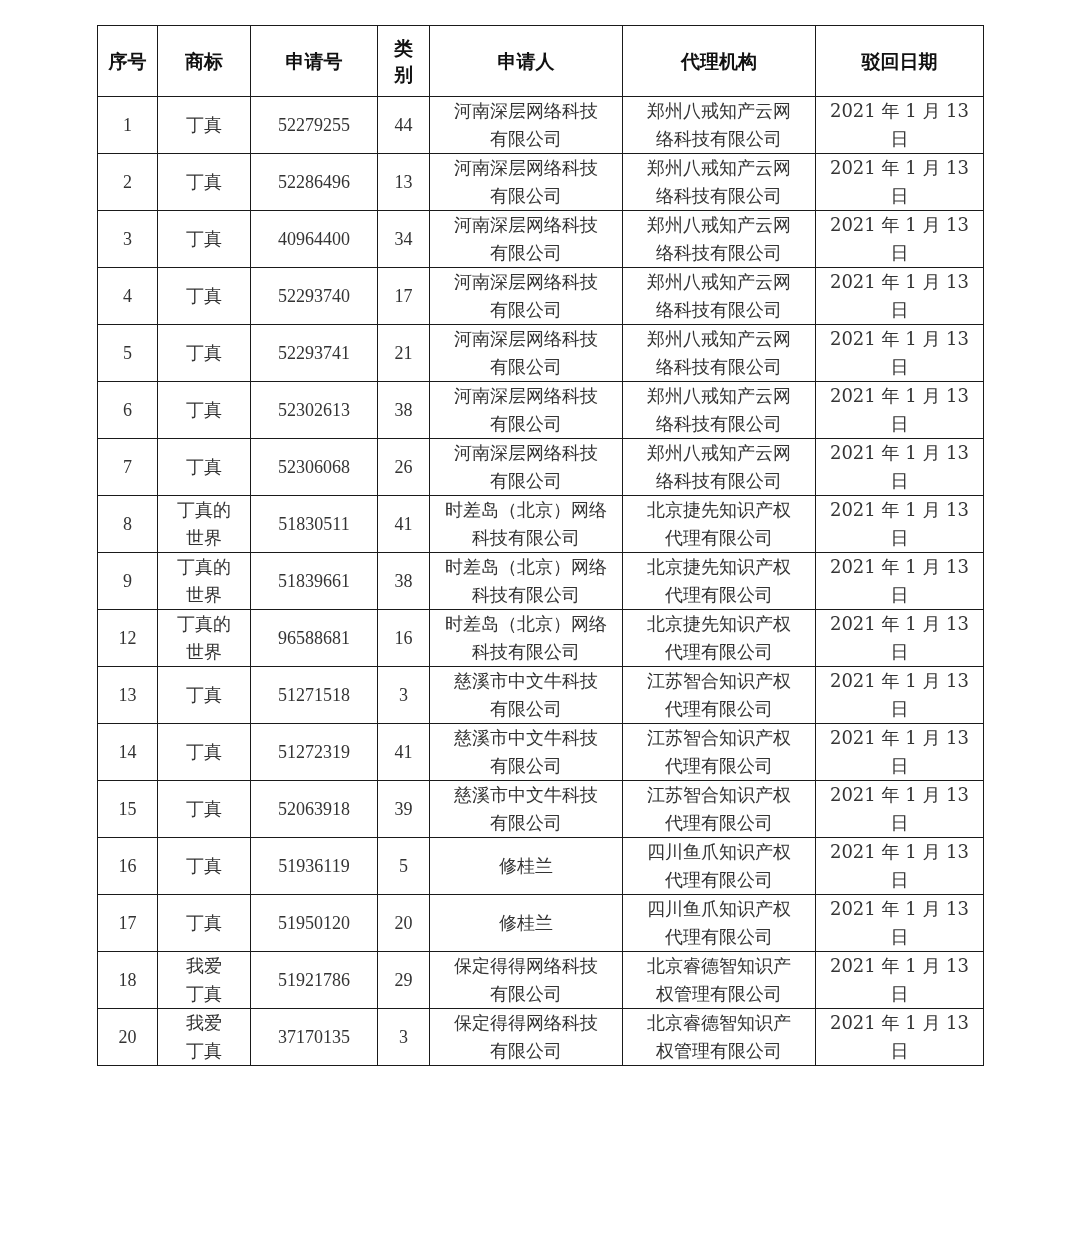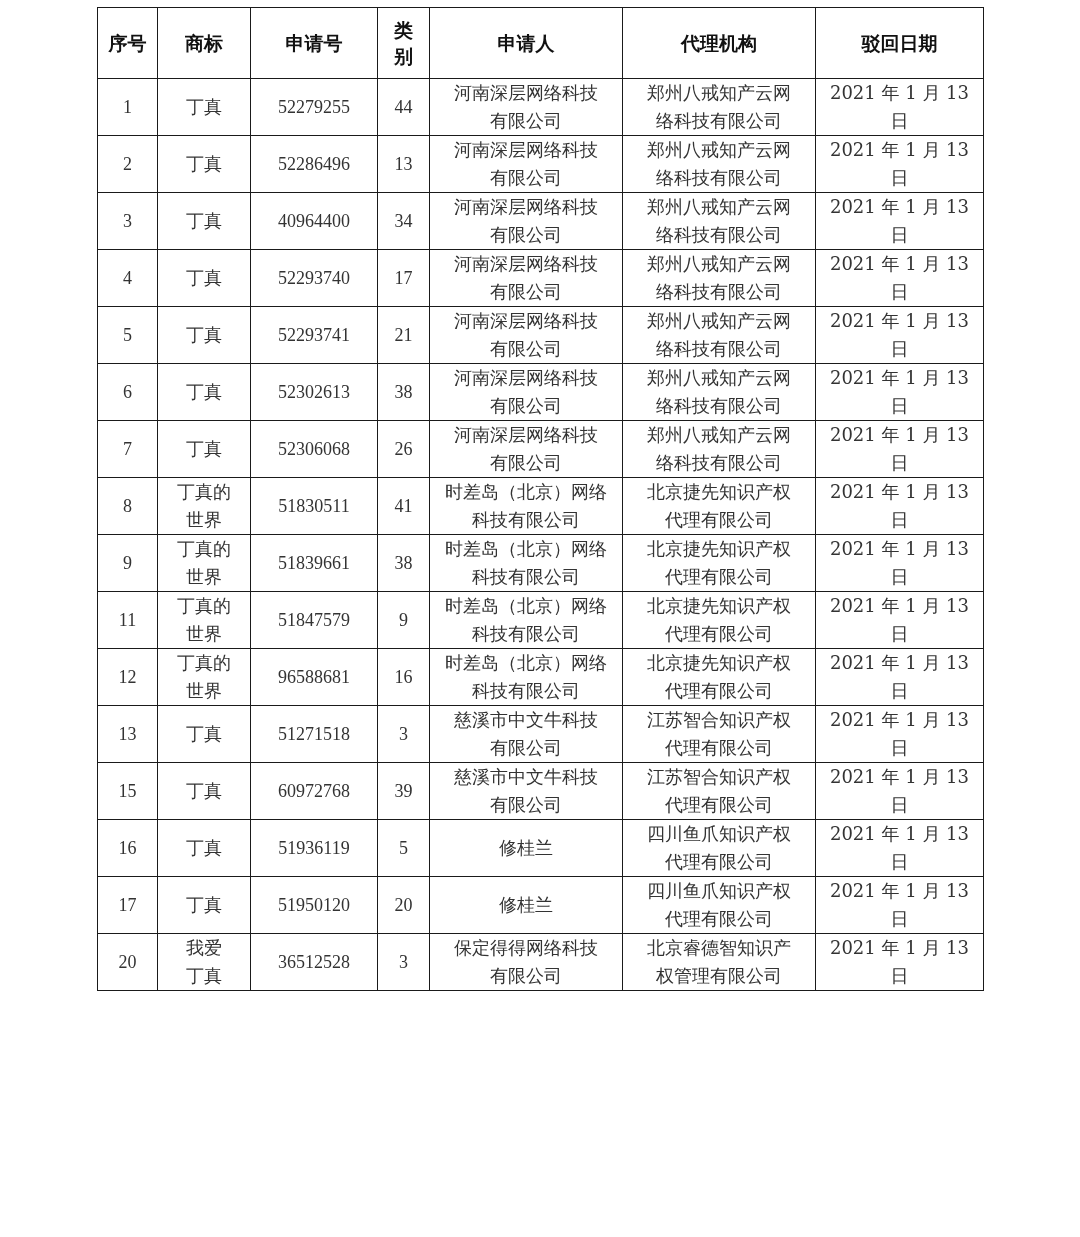--- a/index.html
+++ b/index.html
@@ -11,21 +11,21 @@
       width: 1080px;
       height: 1237px;
       position: relative;
       overflow: hidden;
       font-family: "DejaVu Serif", "Liberation Serif", serif;
       color: #2a2a2a;
     }
     table.rejections {
       position: absolute;
       left: 97px;
-      top: 7px;
+      top: 25px;
       border-collapse: collapse;
       table-layout: fixed;
       width: 886px;
       border-radius: 11px;
     }
     table.rejections th,
     table.rejections td {
       border: 1.5px solid #1a1a1a;
       text-align: center;
       vertical-align: middle;
@@ -238,78 +238,77 @@
           <span>时差岛（北京）网络</span>
           <span>科技有限公司</span>
         </td>
         <td class="multiline">
           <span>北京捷先知识产权</span>
           <span>代理有限公司</span>
         </td>
         <td>2021 年 1 月 13 日</td>
       </tr>
       <tr>
-        <td class="num">11</td>
+        <td class="num">12</td>
         <td class="multiline">
           <span>丁真的</span>
           <span>世界</span>
         </td>
-        <td class="num">51847579</td>
-        <td class="num">9</td>
+        <td class="num">96588681</td>
+        <td class="num">16</td>
         <td class="multiline">
           <span>时差岛（北京）网络</span>
           <span>科技有限公司</span>
         </td>
         <td class="multiline">
           <span>北京捷先知识产权</span>
           <span>代理有限公司</span>
         </td>
         <td>2021 年 1 月 13 日</td>
       </tr>
       <tr>
-        <td class="num">12</td>
-        <td class="multiline">
-          <span>丁真的</span>
-          <span>世界</span>
-        </td>
-        <td class="num">96588681</td>
-        <td class="num">16</td>
-        <td class="multiline">
-          <span>时差岛（北京）网络</span>
-          <span>科技有限公司</span>
-        </td>
-        <td class="multiline">
-          <span>北京捷先知识产权</span>
-          <span>代理有限公司</span>
-        </td>
-        <td>2021 年 1 月 13 日</td>
-      </tr>
-      <tr>
         <td class="num">13</td>
         <td class="multiline">
           <span>丁真</span>
         </td>
         <td class="num">51271518</td>
         <td class="num">3</td>
         <td class="multiline">
           <span>慈溪市中文牛科技</span>
           <span>有限公司</span>
         </td>
         <td class="multiline">
           <span>江苏智合知识产权</span>
           <span>代理有限公司</span>
         </td>
         <td>2021 年 1 月 13 日</td>
       </tr>
       <tr>
+        <td class="num">14</td>
+        <td class="multiline">
+          <span>丁真</span>
+        </td>
+        <td class="num">51272319</td>
+        <td class="num">41</td>
+        <td class="multiline">
+          <span>慈溪市中文牛科技</span>
+          <span>有限公司</span>
+        </td>
+        <td class="multiline">
+          <span>江苏智合知识产权</span>
+          <span>代理有限公司</span>
+        </td>
+        <td>2021 年 1 月 13 日</td>
+      </tr>
+      <tr>
         <td class="num">15</td>
         <td class="multiline">
           <span>丁真</span>
         </td>
-        <td class="num">60972768</td>
+        <td class="num">52063918</td>
         <td class="num">39</td>
         <td class="multiline">
           <span>慈溪市中文牛科技</span>
           <span>有限公司</span>
         </td>
         <td class="multiline">
           <span>江苏智合知识产权</span>
           <span>代理有限公司</span>
         </td>
         <td>2021 年 1 月 13 日</td>
@@ -340,26 +339,44 @@
         <td class="multiline">
           <span>修桂兰</span>
         </td>
         <td class="multiline">
           <span>四川鱼爪知识产权</span>
           <span>代理有限公司</span>
         </td>
         <td>2021 年 1 月 13 日</td>
       </tr>
       <tr>
+        <td class="num">18</td>
+        <td class="multiline">
+          <span>我爱</span>
+          <span>丁真</span>
+        </td>
+        <td class="num">51921786</td>
+        <td class="num">29</td>
+        <td class="multiline">
+          <span>保定得得网络科技</span>
+          <span>有限公司</span>
+        </td>
+        <td class="multiline">
+          <span>北京睿德智知识产</span>
+          <span>权管理有限公司</span>
+        </td>
+        <td>2021 年 1 月 13 日</td>
+      </tr>
+      <tr>
         <td class="num">20</td>
         <td class="multiline">
           <span>我爱</span>
           <span>丁真</span>
         </td>
-        <td class="num">36512528</td>
+        <td class="num">37170135</td>
         <td class="num">3</td>
         <td class="multiline">
           <span>保定得得网络科技</span>
           <span>有限公司</span>
         </td>
         <td class="multiline">
           <span>北京睿德智知识产</span>
           <span>权管理有限公司</span>
         </td>
         <td>2021 年 1 月 13 日</td>

